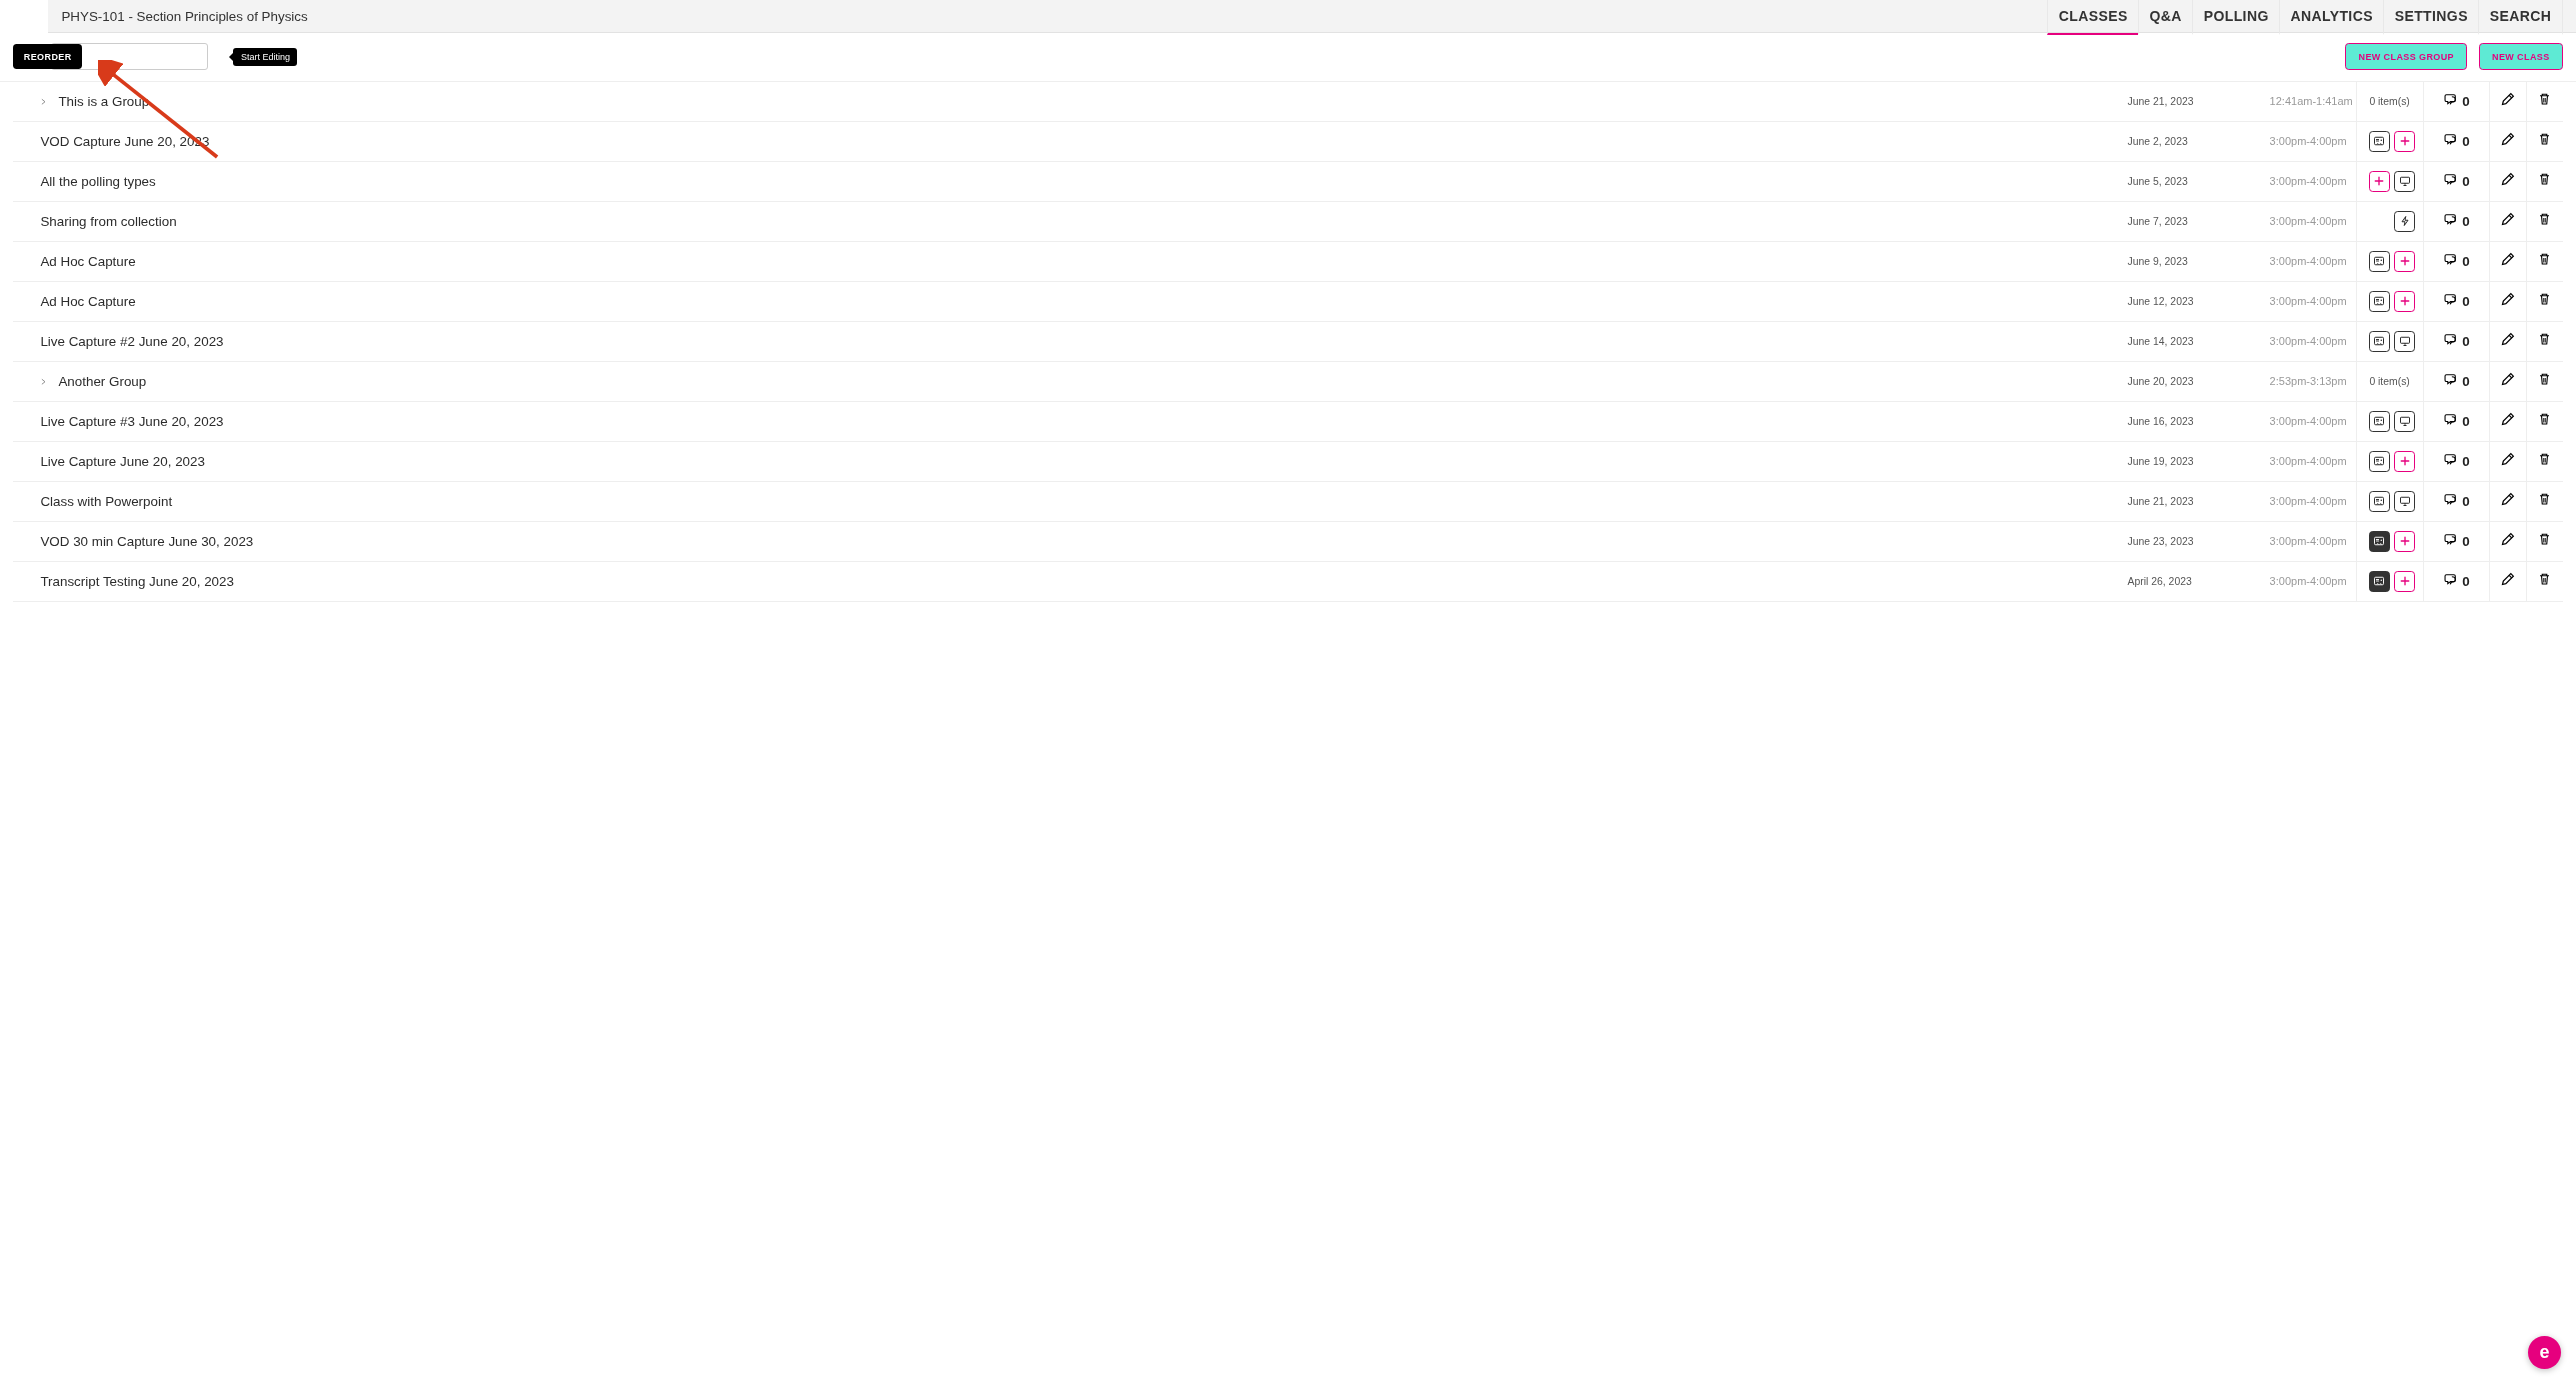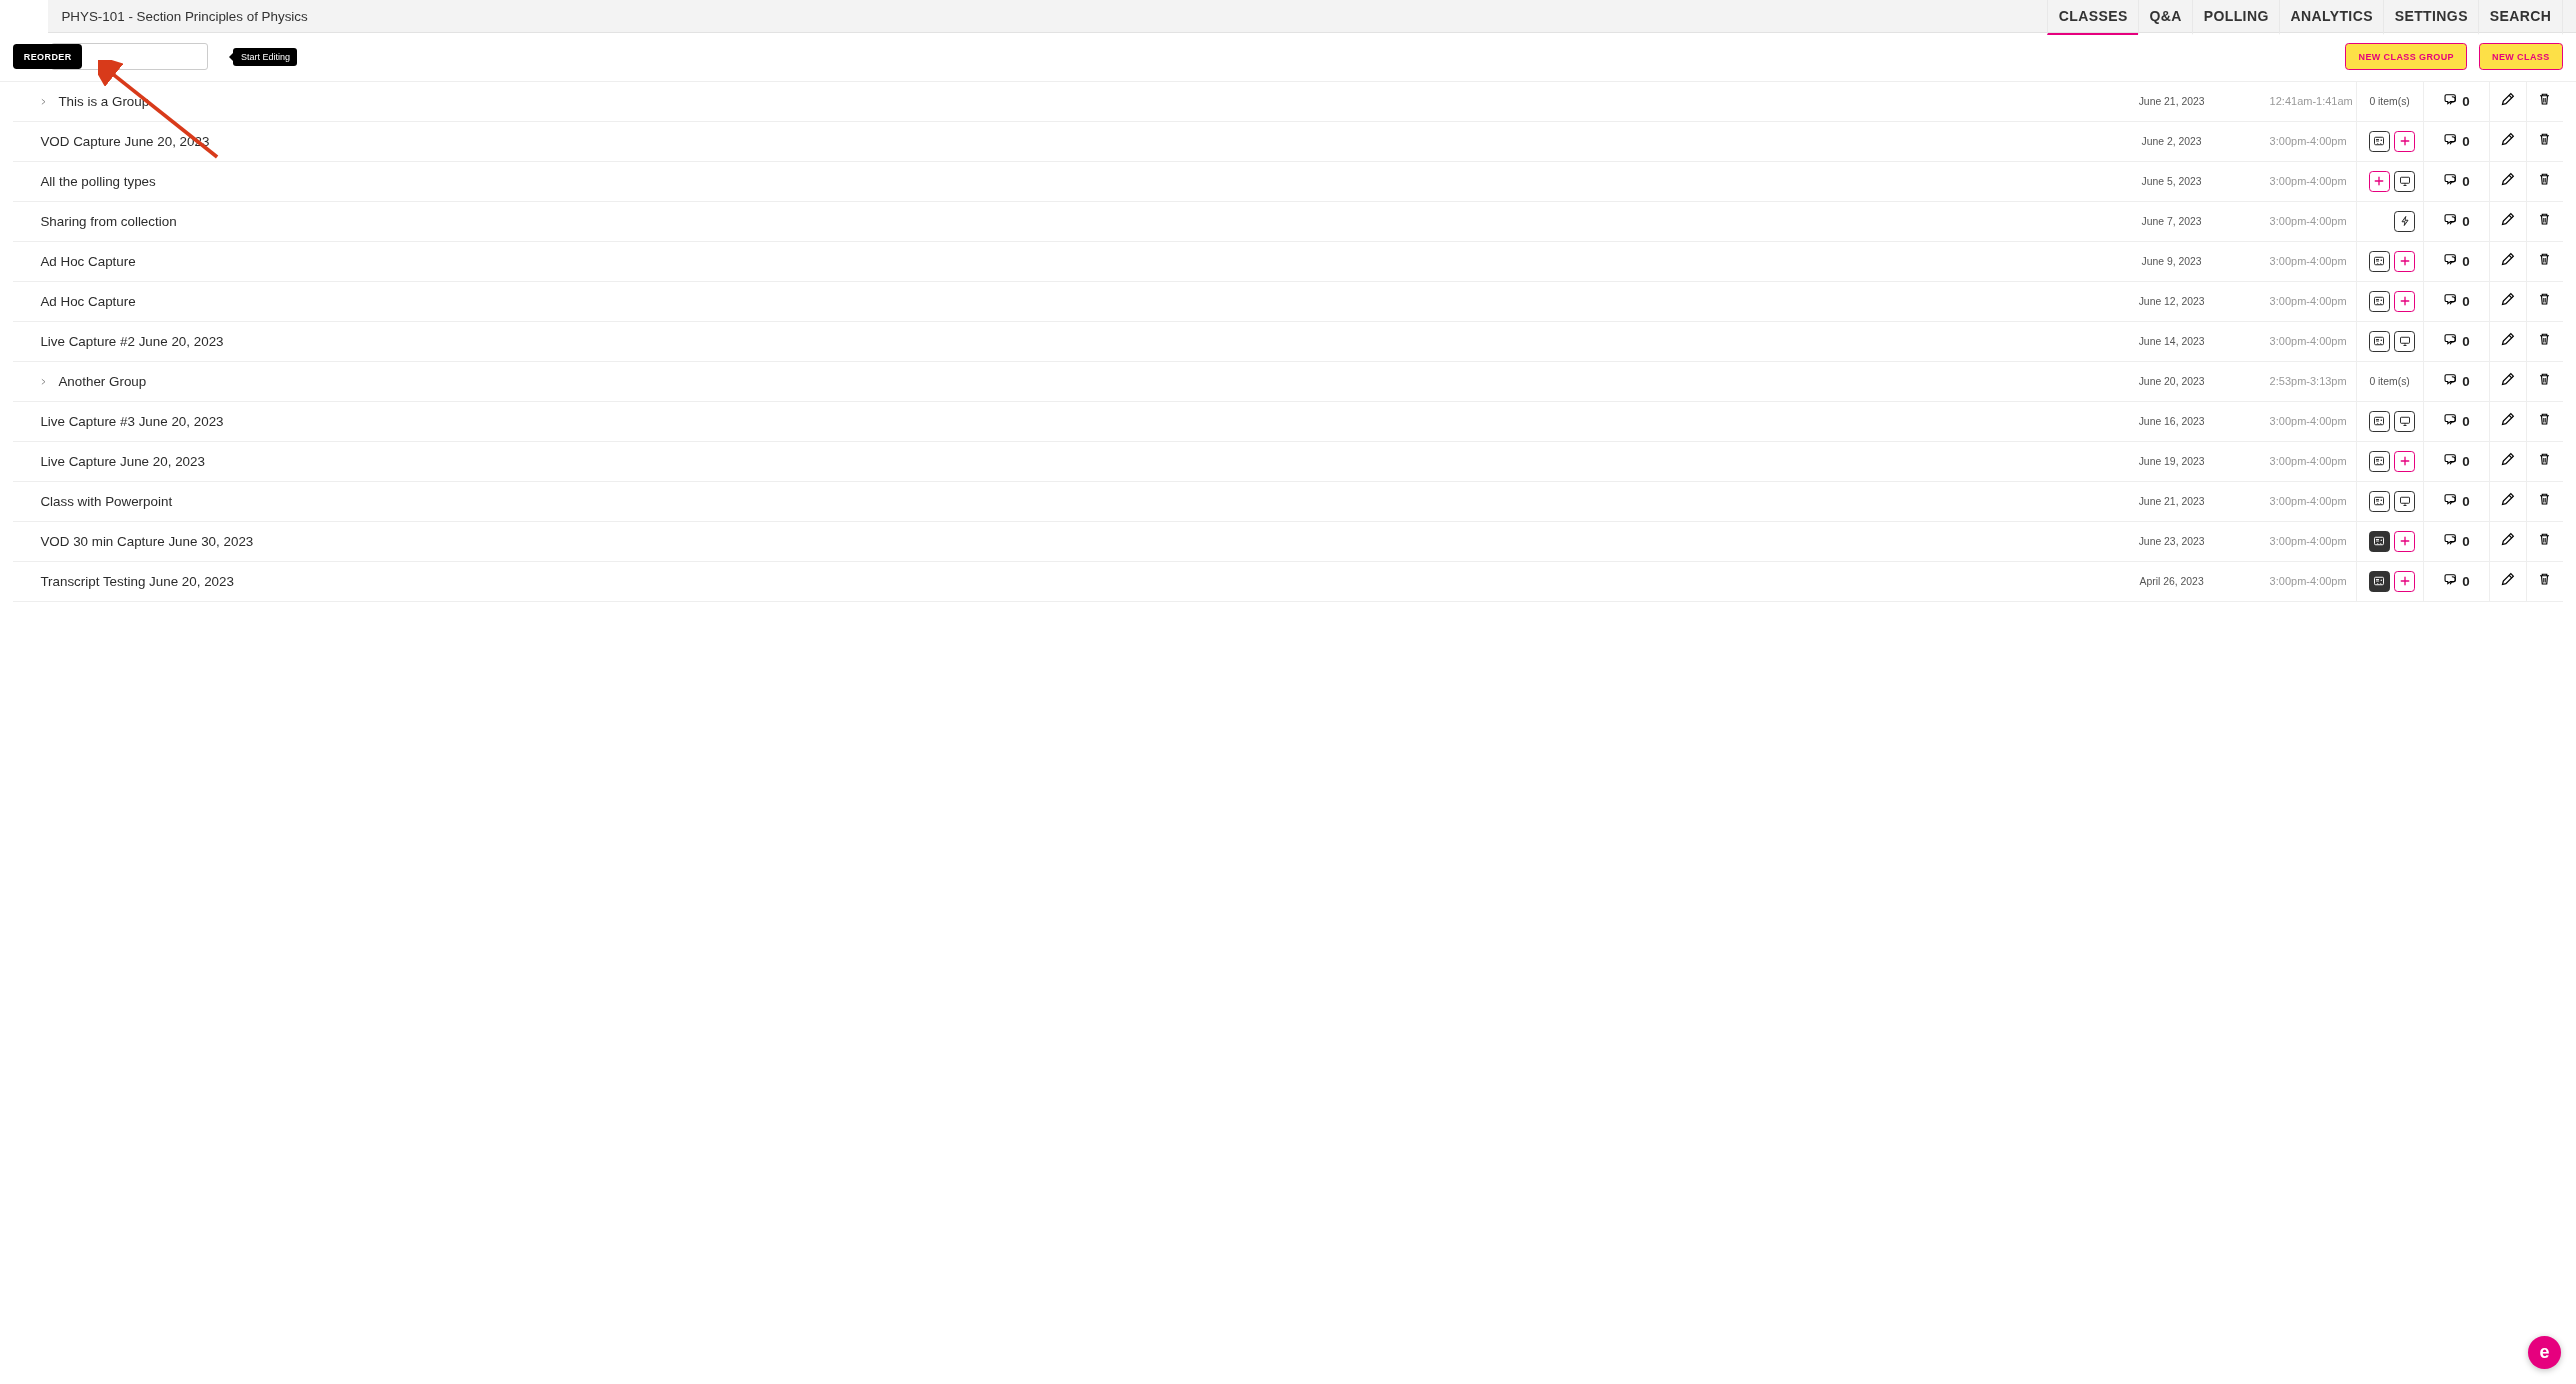--- a/index.html
+++ b/index.html
@@ -77,21 +77,21 @@
   padding: 0 7.5px;
   font-size: 11.2px;
   margin-left: -46px;
   z-index: -1;
   position: relative;
 }
 .toolbar-right { display: flex; gap: 12px; }
 .pink-outline-btn {
   border: 0.7px solid #e6007e;
   color: #e6007e;
-  background: #fde047;
+  background: #5eead4;
   border-radius: 3.7px;
   padding: 7.5px 12px;
   font-size: 9px;
   font-weight: 700;
   letter-spacing: 0.4px;
   cursor: pointer;
 }
 
 .arrow-annotation {
   position: absolute;
@@ -107,21 +107,21 @@
   align-items: center;
   border-bottom: 0.7px solid #eee;
   height: 40px;
   gap: 0;
 }
 .row-title-wrap { flex: 1; display: flex; align-items: center; gap: 7.5px; padding-left: 27px; }
 .row-title-wrap.group { padding-left: 27px; }
 .row-title { font-size: 13.4px; color: #2c2c2c; font-weight: 400; }
 .chevron { width: 7.5px; height: 7.5px; margin-right: 3px; }
 
-.col-date { width: 88px; text-align: center; font-size: 10.4px; color: #555; font-weight: 500; }
+.col-date { width: 88px; text-align: left; font-size: 10.4px; color: #555; font-weight: 500; }
 .col-time { width: 92px; text-align: left; font-size: 11px; color: #999; padding-left: 6px; margin-left: 48px; }
 .col-icons { width: 67px; display: flex; justify-content: flex-end; gap: 4.5px; border-left: 0.7px solid #eee; padding: 0 7.5px; height: 100%; align-items: center;}
 .col-items { width: 67px; text-align: center; font-size: 10.4px; color: #555; border-left: 0.7px solid #eee; height:100%; display:flex; align-items:center; justify-content:center;}
 .col-comments { width: 66px; display: flex; align-items: center; justify-content: center; gap: 4.5px; border-left: 0.7px solid #eee; height:100%;}
 .col-edit { width: 37px; text-align: center; border-left: 0.7px solid #eee; height:100%; display:flex; align-items:center; justify-content:center;}
 .col-delete { width: 37px; text-align: center; border-left: 0.7px solid #eee; height:100%; display:flex; align-items:center; justify-content:center;}
 
 .icon-btn {
   width: 21px; height: 21px;
   border: 0.7px solid #333;

